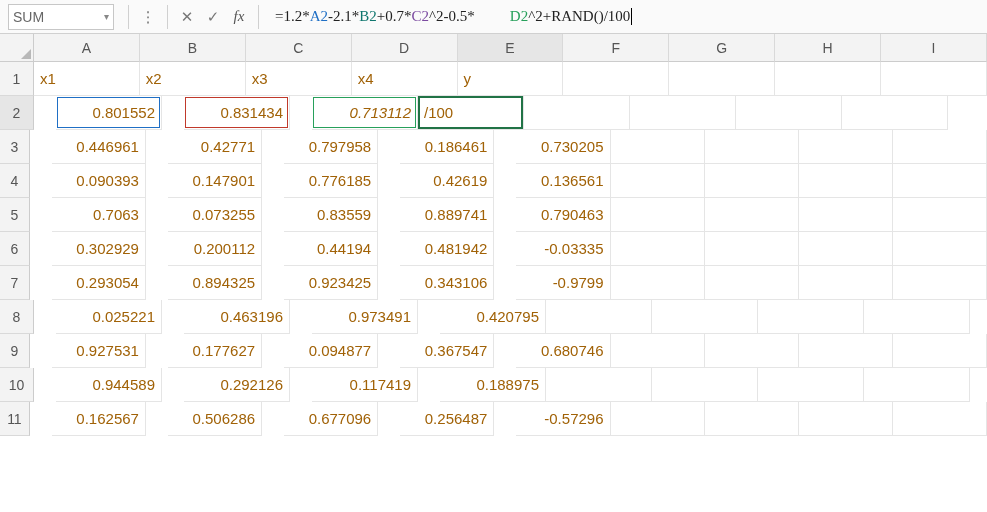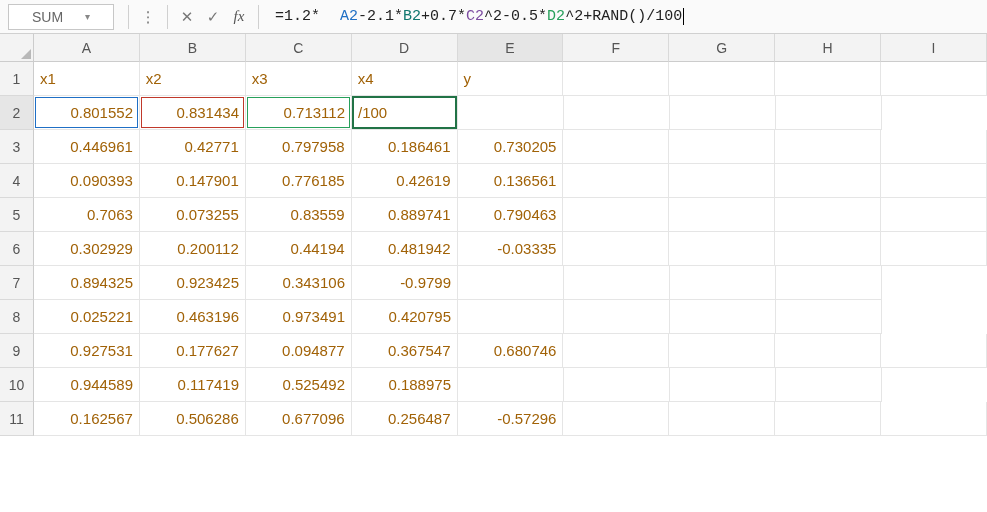--- a/index.html
+++ b/index.html
@@ -21,47 +21,47 @@
   }
   .name-box {
     width: 106px;
     height: 26px;
     margin: 0 8px;
     display: flex;
     align-items: center;
     justify-content: space-between;
     border: 1px solid #c7c7c7;
     background: #fff;
-    padding: 0 23px;
+    padding: 0 4px;
     color: #666;
   }
   .name-box .chev { color: #888; font-size: 10px; }
   .fb-divider { width: 1px; height: 24px; background: #d0d0d0; margin: 0 6px; }
   .fb-btn {
     width: 26px; height: 26px;
     display: flex; align-items: center; justify-content: center;
     color: #777; font-size: 15px;
     cursor: pointer;
   }
   .fx-label { font-style: italic; font-family: "Times New Roman", serif; color: #555; }
   .formula-input {
     flex: 1;
     height: 26px;
     padding: 0 10px;
     display: flex;
     align-items: center;
     font-size: 15px;
-    font-family: Liberation Mono, monospace;
+    font-family: Liberation Serif, serif;
     color: #222;
     text-align: right;
   }
-  .formula-input .ref-a { color: #1f6fc5; margin-left: 20px; }
+  .formula-input .ref-a { color: #1f6fc5; }
   .formula-input .ref-b { color: #0f766e; }
   .formula-input .ref-c { color: #7b4aa0; }
-  .formula-input .ref-d { color: #27a05b; }
+  .formula-input .ref-d { color: #27a05b; margin-left: 35px; }
   .formula-input .caret {
     display:inline-block; width:1px; height:17px; background:#000; vertical-align:middle; margin-left:1px;
   }
   .col-headers {
     display: flex;
     margin-left: 0px;
   }
   .corner {
     width: 34px; height: 28px;
     border-right: 1px solid #ccc;
@@ -102,35 +102,35 @@
   .cell {
     border-right: 1px solid #e5e5e5;
     border-bottom: 1px solid #e5e5e5;
     padding: 0 6px;
     display:flex; align-items:center;
     font-size: 15px;
     color:#222;
     overflow:hidden;
     white-space:nowrap;
   }
-  .cell.num { justify-content:flex-end; }
+  .cell.num { justify-content:flex-end;margin-left:22px; }
   .cell.txt { justify-content:flex-start; }
 
   
   .ref-box { position:relative; }
   .ref-box::after {
     content:"";
     position:absolute; inset:1px;
     border: 1.5px solid currentColor;
     pointer-events:none;
   }
   .ref-a-b { color:#1f6fc5; }
   .ref-b-b { color:#c0392b; }
   .ref-c-b { color:#7b4aa0; }
-  .ref-d-b { color:#27a05b; }
+  .ref-d-b { color:#27a05b;font-style:italic; }
   .active-cell { position:relative;text-align:right; }
   .active-cell::after {
     content:"";
     position:absolute; inset:0px;
     border:2px solid #217346;
     pointer-events:none;
   }
   .cell .val { color:#a16207; }
 
   
@@ -308,20 +308,23 @@
       <span class="val">-0.03335</span>
     </div>
   <div class="cell c-F"></div>
   <div class="cell c-G"></div>
   <div class="cell c-H"></div>
   <div class="cell c-I"></div>
 </div>
 
 <div class="row">
   <div class="row-head">7</div>
+  <div class="cell num c-A">
+      <span class="val">0.293054</span>
+    </div>
   <div class="cell num c-B">
       <span class="val">0.894325</span>
     </div>
   <div class="cell num c-C">
       <span class="val">0.923425</span>
     </div>
   <div class="cell num c-D">
       <span class="val">0.343106</span>
     </div>
   <div class="cell num c-E">
@@ -374,26 +377,26 @@
   <div class="cell c-G"></div>
   <div class="cell c-H"></div>
   <div class="cell c-I"></div>
 </div>
 
 <div class="row">
   <div class="row-head">10</div>
   <div class="cell num c-A">
       <span class="val">0.944589</span>
     </div>
+  <div class="cell num c-B">
+      <span class="val">0.292126</span>
+    </div>
   <div class="cell num c-C">
       <span class="val">0.117419</span>
     </div>
-  <div class="cell num c-D">
-      <span class="val">0.525492</span>
-    </div>
   <div class="cell num c-E">
       <span class="val">0.188975</span>
     </div>
   <div class="cell c-F"></div>
   <div class="cell c-G"></div>
   <div class="cell c-H"></div>
   <div class="cell c-I"></div>
 </div>
 
 <div class="row">

